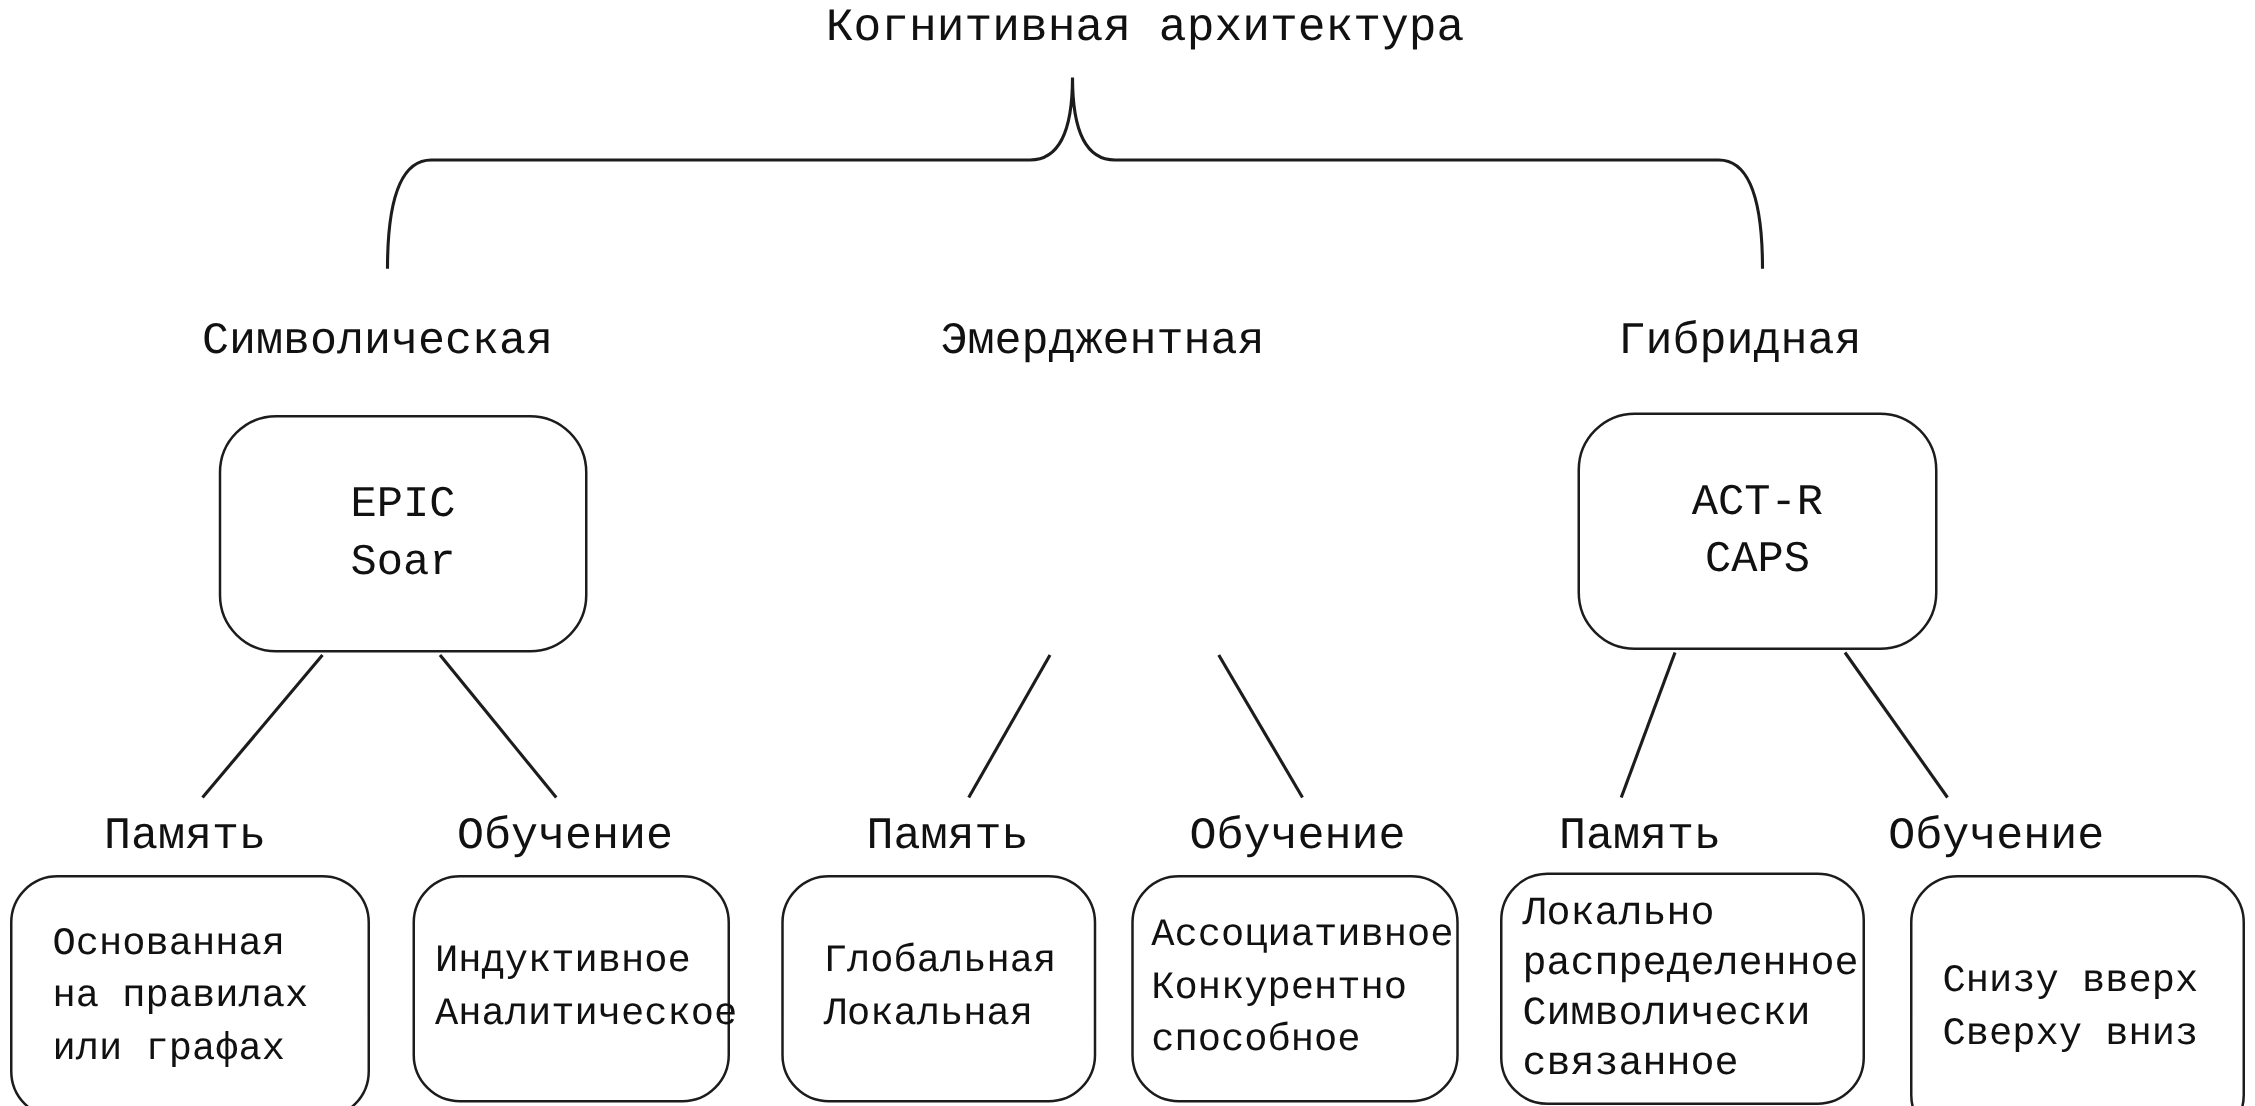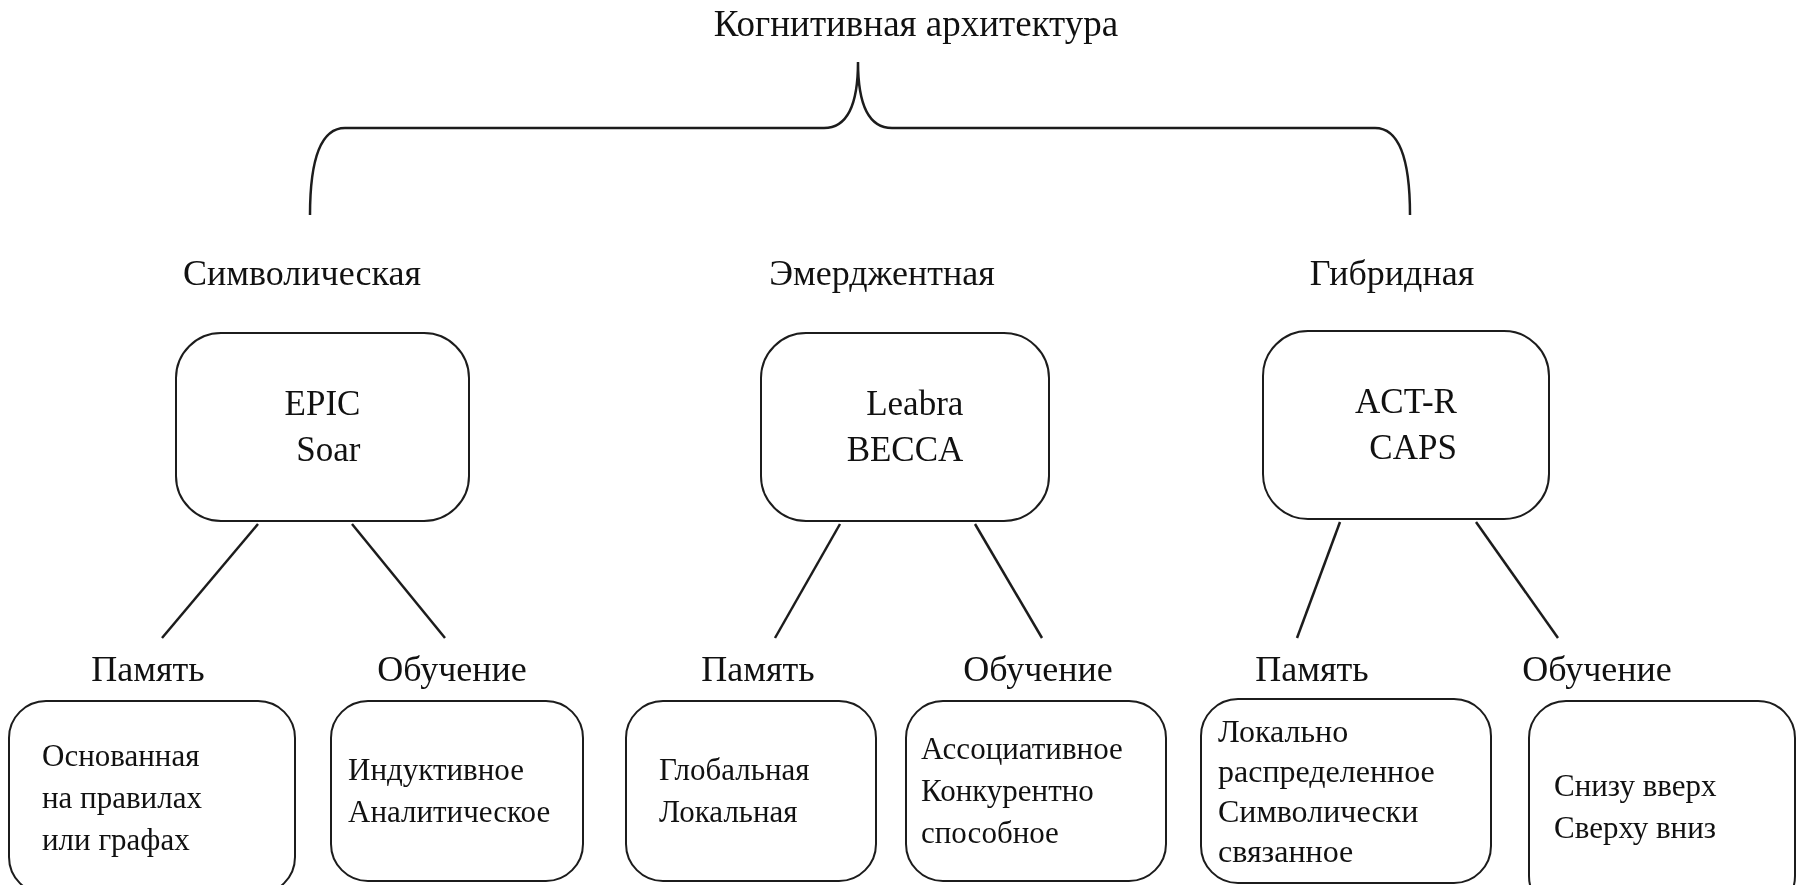--- a/index.html
+++ b/index.html
@@ -5,21 +5,21 @@
   html, body {
     margin: 0;
     padding: 0;
     background: #ffffff;
   }
   .canvas {
     position: relative;
     width: 1804px;
     height: 885px;
     background: #ffffff;
-    font-family: Liberation Serif, serif;
+    font-family: Liberation Mono, monospace;
     color: #111111;
     overflow: hidden;
   }
   .svg-layer {
     position: absolute;
     left: 0;
     top: 0;
   }
   .diagram-title {
     position: absolute;
@@ -37,21 +37,21 @@
     position: absolute;
     box-sizing: border-box;
     border: 2.5px solid #1c1c1c;
     background: #ffffff;
     display: flex;
     align-items: center;
   }
   .top-box {
     border-radius: 46px;
     justify-content: center;
-    text-align: right;
+    text-align: center;
     font-size: 35px;
     line-height: 46px;
   }
   .bottom-box {
     border-radius: 38px;
     justify-content: flex-start;
     text-align: left;
     font-size: 31px;
     line-height: 42px;
   }
@@ -80,24 +80,20 @@
 
   <div class="diagram-title" style="left:916px; top:2px;">Когнитивная архитектура</div>
 
   <div class="label" style="left:302px; top:252px;">Символическая</div>
   <div class="label" style="left:882px; top:252px;">Эмерджентная</div>
   <div class="label" style="left:1392px; top:252px;">Гибридная</div>
 
   <div class="node-box top-box" style="left:175px; top:332px; width:295px; height:190px;">
     <span class="box-text">EPIC
 Soar</span>
-  </div>
-  <div class="node-box top-box" style="left:760px; top:332px; width:290px; height:190px;">
-    <span class="box-text">Leabra
-BECCA</span>
   </div>
   <div class="node-box top-box" style="left:1262px; top:330px; width:288px; height:190px;">
     <span class="box-text">ACT-R
 CAPS</span>
   </div>
 
   <div class="label" style="left:148px; top:648px;">Память</div>
   <div class="label" style="left:452px; top:648px;">Обучение</div>
   <div class="label" style="left:758px; top:648px;">Память</div>
   <div class="label" style="left:1038px; top:648px;">Обучение</div>

